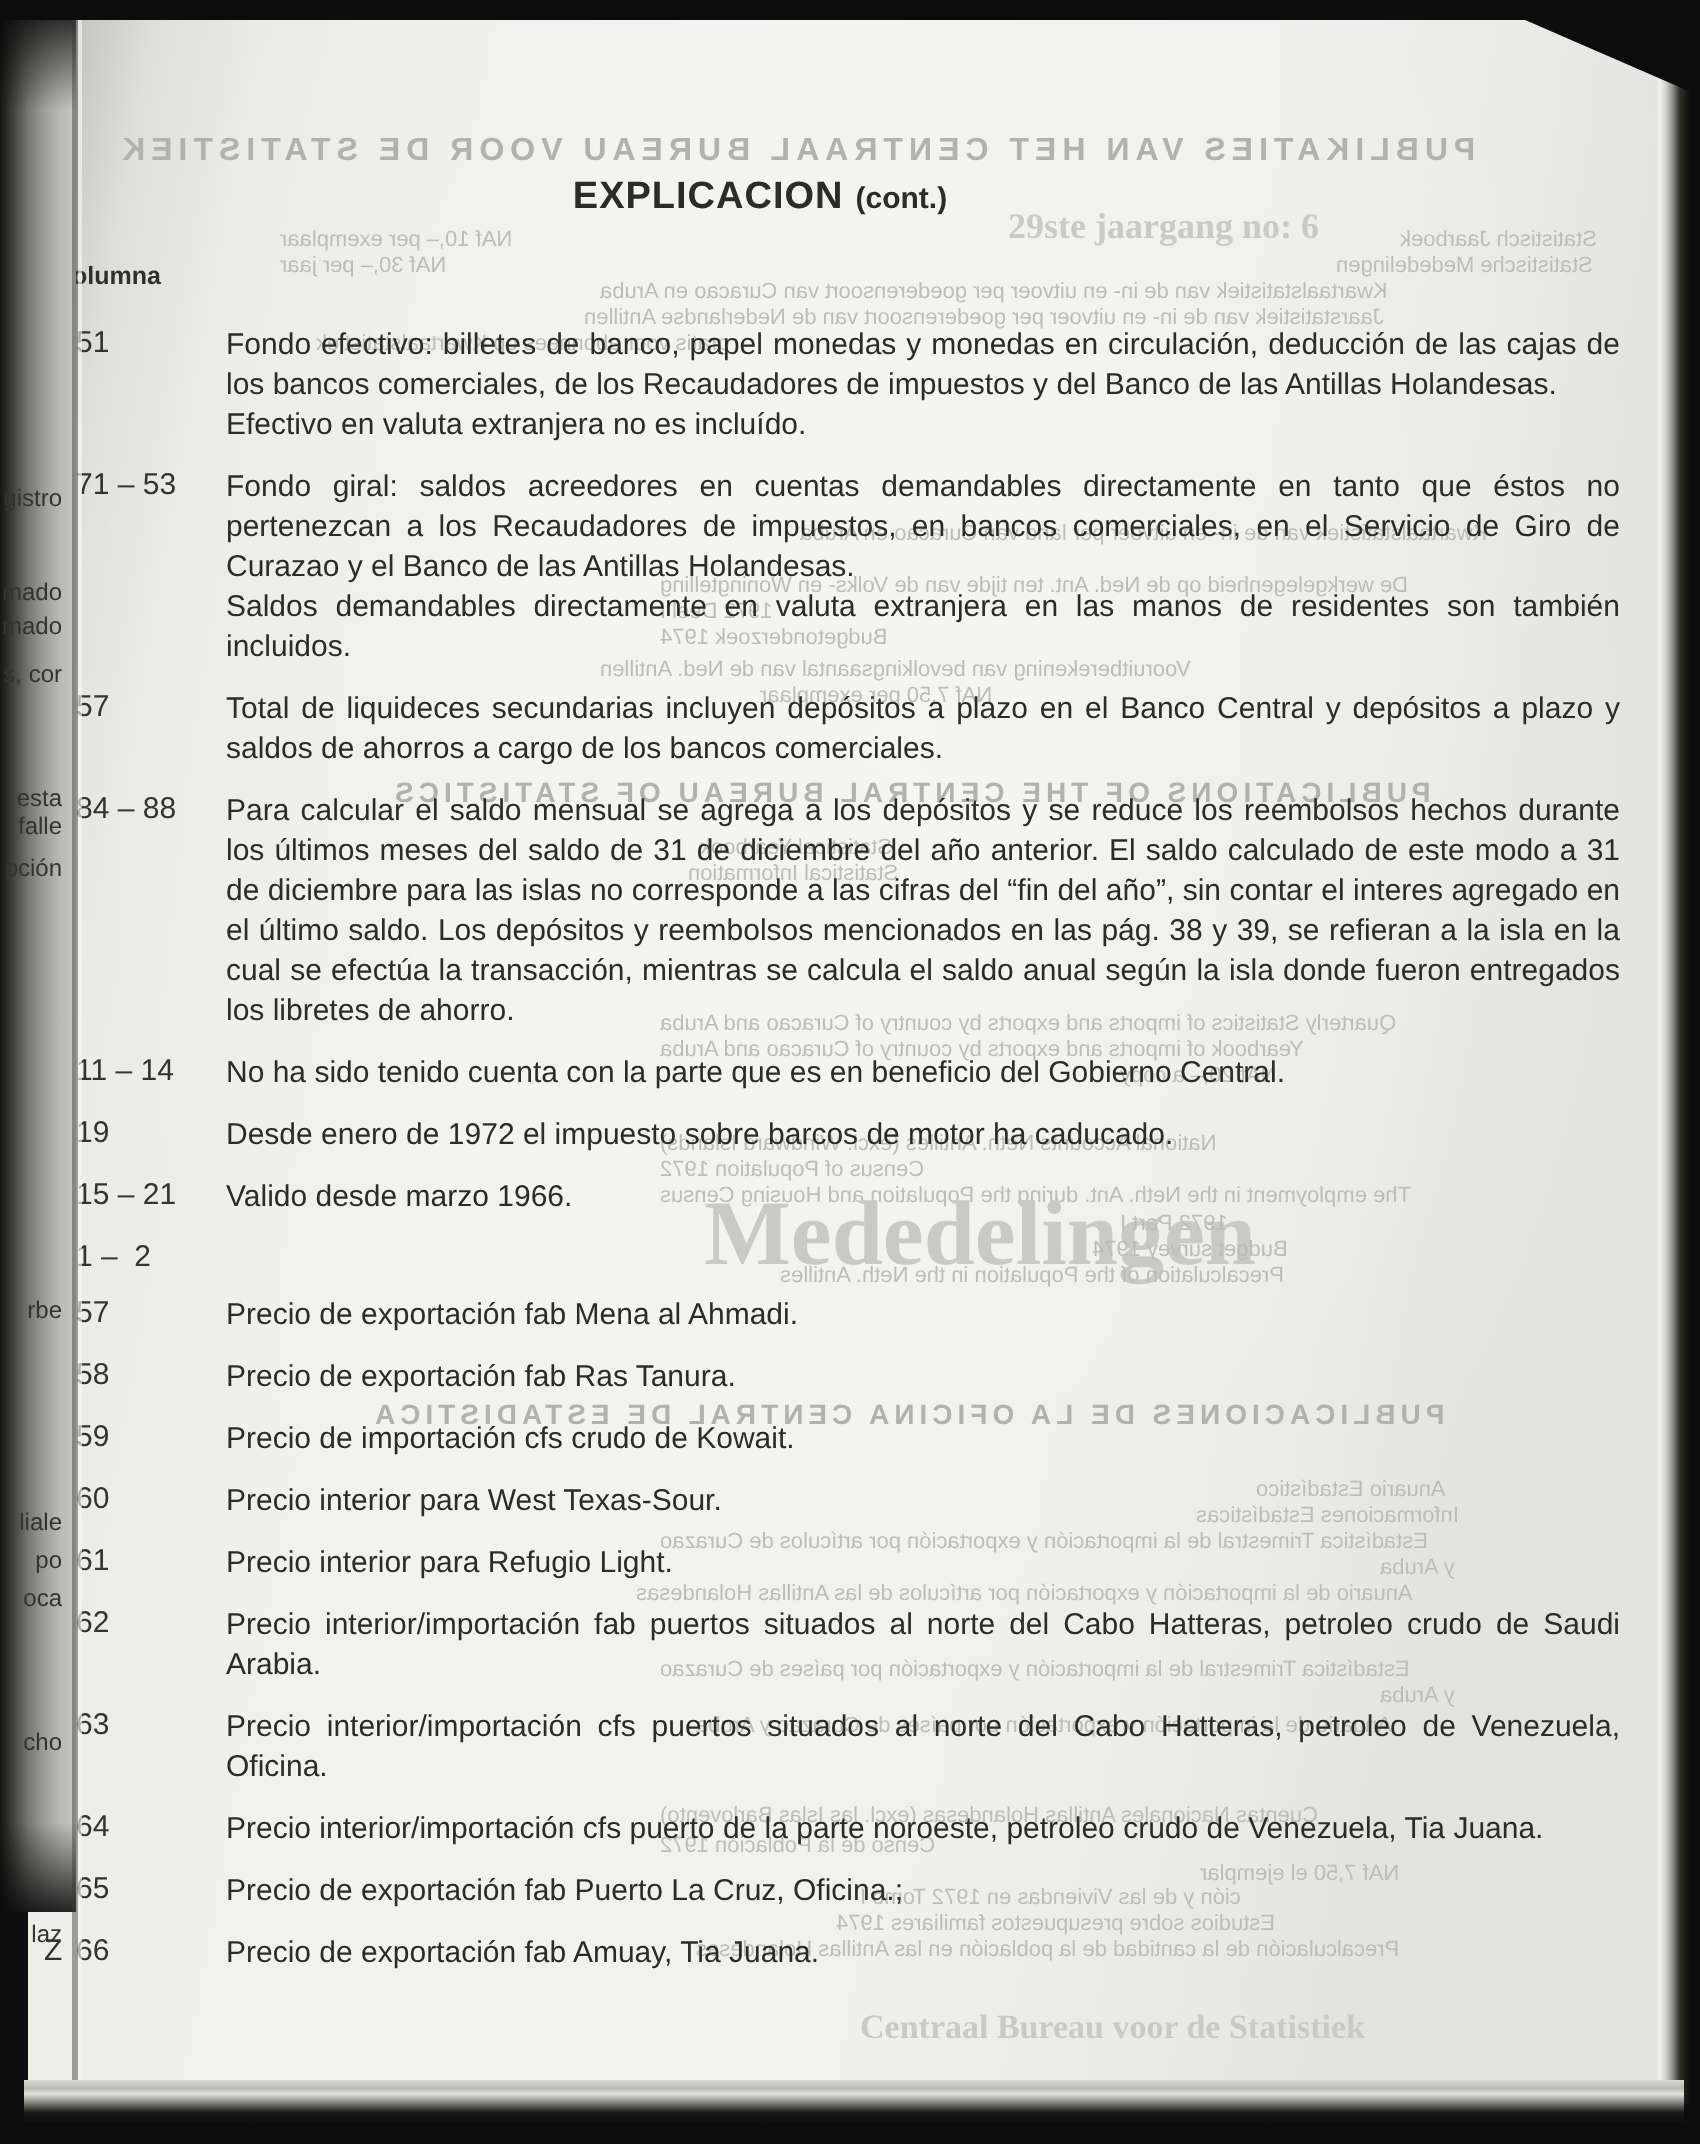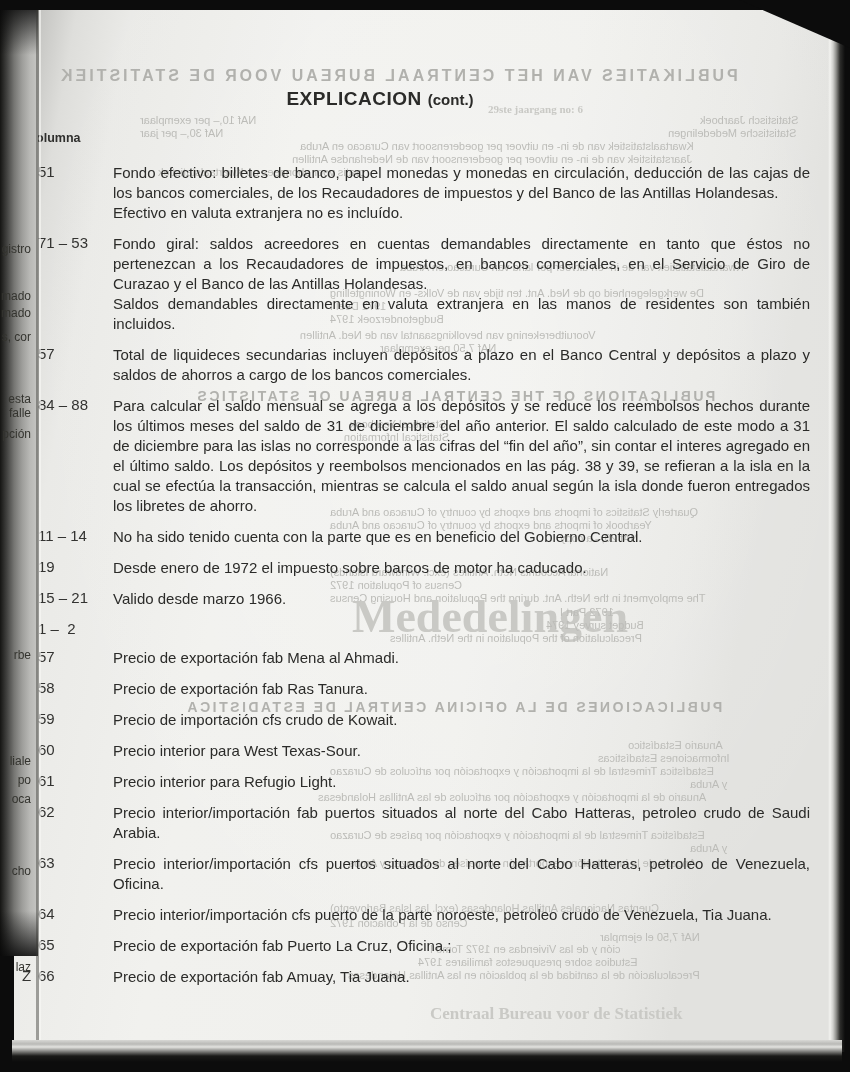--- a/index.html
+++ b/index.html
@@ -69,21 +69,21 @@
     white-space:pre-line;color:#2b2b29;
   }
 </style>
 </head>
 <body>
 
 <div class="paper"></div>
 
 <div class="ghost-layer" id="ghost-layer">
     <span class="g mir b" style="left: 58px; top: 68px; font-size: 16px; letter-spacing: 3px;">PUBLIKATIES VAN HET CENTRAAL BUREAU VOOR DE STATISTIEK</span>
-    <span class="g serif" style="left: 488px; top: 104px; font-size: 11px;">29ste jaargang no: 6</span>
+    <span class="g serif" style="left: 504px; top: 104px; font-size: 18px;">29ste jaargang no: 6</span>
     <span class="g mir" style="left: 140px; top: 115px; font-size: 11px;">NAf 10,– per exemplaar</span>
     <span class="g mir" style="left: 700px; top: 115px; font-size: 11px;">Statistisch Jaarboek</span>
     <span class="g mir" style="left: 140px; top: 128px; font-size: 11px;">NAf 30,– per jaar</span>
     <span class="g mir" style="left: 668px; top: 128px; font-size: 11px;">Statistische Mededelingen</span>
     <span class="g mir" style="left: 300px; top: 141px; font-size: 11px;">Kwartaalstatistiek van de in- en uitvoer per goederensoort van Curacao en Aruba</span>
     <span class="g mir" style="left: 292px; top: 154px; font-size: 11px;">Jaarstatistiek van de in- en uitvoer per goederensoort van de Nederlandse Antillen</span>
     <span class="g mir" style="left: 158px; top: 167px; font-size: 11px;">gratis voor abonnees op Kwartaalstatistiek</span>
     <span class="g mir" style="left: 400px; top: 262px; font-size: 11px;">Kwartaalstatistiek van de in- en uitvoer per land van Curacao en Aruba</span>
     <span class="g mir" style="left: 330px; top: 288px; font-size: 11px;">De werkgelegenheid op de Ned. Ant. ten tijde van de Volks- en Woningtelling</span>
     <span class="g mir" style="left: 330px; top: 301px; font-size: 11px;">1972 Deel I</span>

